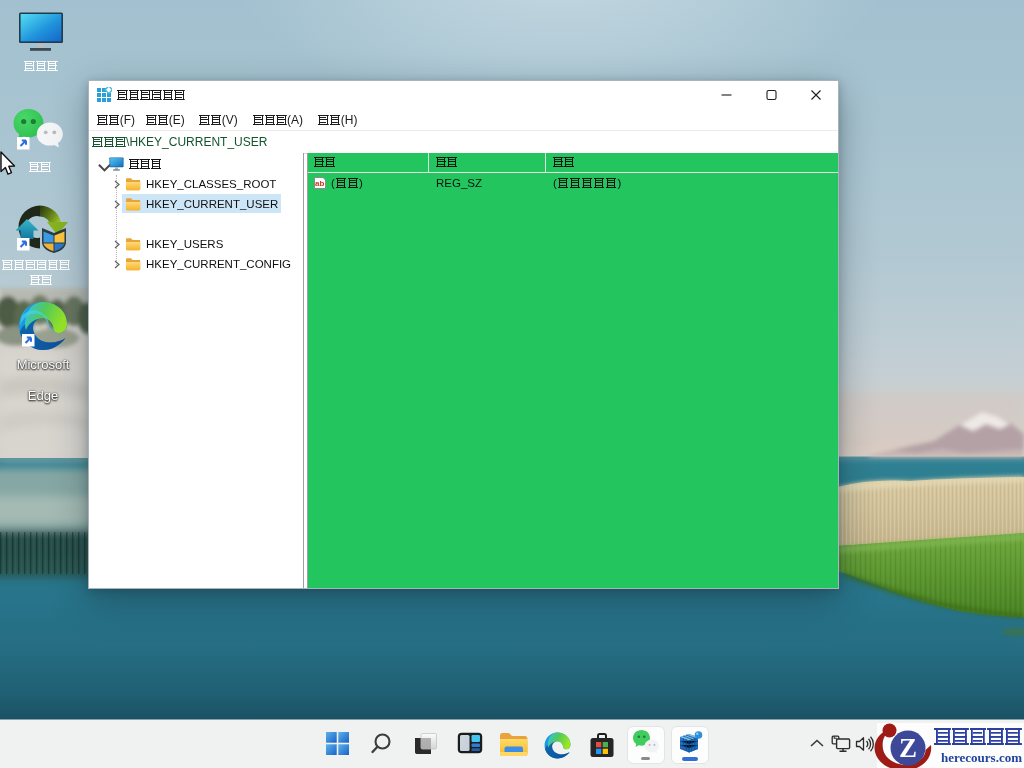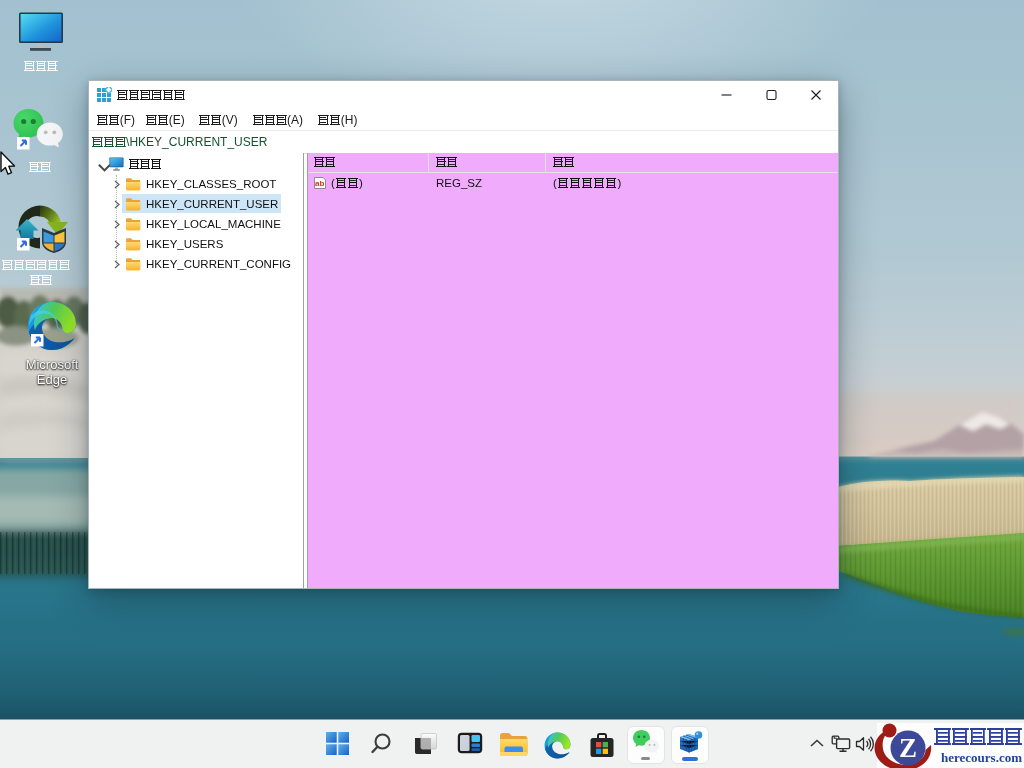--- a/index.html
+++ b/index.html
@@ -24,21 +24,21 @@
  border:1px solid #a9b4ba;box-shadow:0 12px 34px rgba(20,40,50,.38),0 2px 8px rgba(20,40,50,.25);font-size:12px;color:#111}
 #titlebar{position:absolute;left:0;top:0;right:0;height:28px}
 #title{position:absolute;left:28px;top:7px;color:#191919}
 #menubar{position:absolute;left:0;top:28px;right:0;height:21px;border-bottom:1px solid #ececec}
 #menubar span.m{position:absolute;top:4px;color:#1b1b1b}
 #addr{position:absolute;left:0;top:50px;right:0;height:22px;border-bottom:1px solid #d9d9d9}
 #addrtxt{position:absolute;left:3px;top:4px;color:#14532d}
 #treepane{position:absolute;left:0;top:72px;width:214px;bottom:0;background:#fff}
 #split1{position:absolute;left:214px;top:72px;bottom:0;width:1px;background:#9aa0a4}
 #split2{position:absolute;left:218px;top:72px;bottom:0;width:1px;background:#9aa0a4}
-#rightpane{position:absolute;left:219px;top:72px;right:0;bottom:0;background:#f0abfc;font-size:11.5px}
+#rightpane{position:absolute;left:219px;top:72px;right:0;bottom:0;background:#22c55e;font-size:11.5px}
 .trow{position:absolute;height:20px;line-height:20px;white-space:nowrap;color:#111;font-size:11.5px}
 .hl{position:absolute;left:33px;top:41px;width:159px;height:19px;background:#cce5f7}
 .trow .chev{position:absolute;left:24px;top:6px}
 .trow .fold{position:absolute;left:36px;top:3px}
 .trow .ttxt{position:absolute;left:57px}
 #guide{position:absolute;left:27px;top:22px;height:90px;width:0;border-left:1px dotted #b5b5b5}
 .tico{position:absolute;width:17px;height:16px}
 #hdr{position:absolute;left:0;top:0;right:0;height:19px;border-bottom:1px solid #e4e4e4;color:#111}
 .hsep{position:absolute;top:0;height:19px;width:1px;background:#e0e0e0}
 
@@ -199,21 +199,21 @@
 <path d="M40.5,31.5 L50.5,27.5 L50.5,38.5 L40.5,38.5 Z" fill="#fdc63d"></path>
 <path d="M29.5,39.5 L39.5,39.5 L39.5,47.2 C34.8,45.8 30.5,43 29.5,39.5 Z" fill="#f0b43a"></path>
 <path d="M40.5,39.5 L50.5,39.5 C49.5,43 45.2,45.8 40.5,47.2 Z" fill="#2e79ca"></path>
 <rect x="3" y="34" width="12.5" height="12.5" fill="#fff"></rect>
 <path d="M6.5,43 L12,37.5 M12,37.5 L7.8,37.5 M12,37.5 L12,41.7" stroke="#2e6edd" stroke-width="2" fill="none"></path>
 </svg>
 <div class="dlabel" style="margin-top:0;white-space:nowrap;margin-left:-12px"><span class="cn"></span><span class="cn"></span><span class="cn"></span><span class="cn"></span><span class="cn"></span><span class="cn"></span></div>
 <div class="dlabel" style="margin-top:1px"><span class="cn"></span><span class="cn"></span></div>
 </div>
 
-<div class="dico" style="left:25px;top:301px;width:54px">
+<div class="dico" style="left:16px;top:301px;width:54px">
 <svg width="54" height="50" viewBox="0 0 50 50">
 <defs>
 <linearGradient id="eg1" x1="0" y1="0" x2="1" y2="0">
               <stop offset="0" stop-color="#0c59a4"></stop>
               <stop offset="1" stop-color="#114a8b"></stop>
             </linearGradient>
 <linearGradient id="eg2" x1="0" y1="0" x2=".8" y2="1">
               <stop offset="0" stop-color="#1b9de2"></stop>
               <stop offset=".6" stop-color="#1595df"></stop>
               <stop offset="1" stop-color="#0f6fc0"></stop>
@@ -225,21 +225,21 @@
             </linearGradient>
 </defs>
 <path d="M47.5,37 C42,44.5 34,49 25,49 C11.7,49 1,38.3 1,25 C1,11.7 11.7,1 25,1 C38.3,1 49,10.5 49,23 C49,28.5 45.5,32 41,32 C37.5,32 35.5,30 35.5,27.5 C35.5,24 32,17 25,17 C19,17 15,21.5 15,27 C15,35.5 23,41.5 32,41.5 C38,41.5 43.5,39.8 47.5,37 Z" fill="url(#eg2)"></path>
 <path d="M25,17 C19,17 15,21.5 15,27 C15,35.5 23,41.5 32,41.5 C38,41.5 43.5,39.8 47.5,37 C42,44.5 34,49 25,49 C14,49 4.5,41.5 1.8,31 C4.5,24 12,17 25,17 Z" fill="url(#eg1)" opacity=".85"></path>
 <path d="M25,1 C38.3,1 49,10.5 49,23 C49,28.5 45.5,32 41,32 C37.5,32 35.5,30 35.5,27.5 C35.5,24 32,17 25,17 C16,17.5 10,23 8,29 C5,21 9,1 25,1 Z" fill="url(#eg3)"></path>
 <path d="M25,1 C14,1 5.5,8 2.5,17.5 C5.5,11.5 12,8.5 18,9.5 C26,11 30,17 30.5,23 C31,27.5 34,30 37,29.5 C33,30.5 30,27.5 29.5,24 C29,19 26,13 18.5,12.5 C10,12 4,18.5 2.2,25 C2,11.5 12,1 25,1 Z" fill="#45d3f0" opacity=".7"></path>
 <rect x="4" y="33" width="12.5" height="12.5" fill="#fff"></rect>
 <path d="M7.5,42 L13,36.5 M13,36.5 L8.8,36.5 M13,36.5 L13,40.7" stroke="#2e6edd" stroke-width="2" fill="none"></path>
 </svg>
 <div class="dlabel" style="margin-top:2px;font-size:13px">Microsoft</div>
-<div class="dlabel" style="margin-top:0;font-size:13px">Edge</div>
+<div class="dlabel" style="margin-top:16px;font-size:13px">Edge</div>
 </div>
 </div>
 <svg id="cursor" style="position:absolute;left:0px;top:151px" width="20" height="26" viewBox="0 0 20 26">
 <path d="M1,1 L1,20.5 L5.4,16.6 L8,23.2 L11.5,21.7 L8.8,15.3 L14.5,15 Z" fill="#fff" stroke="#111" stroke-width="1.4" stroke-linejoin="round"></path>
 </svg>
 <div id="win">
   <div id="titlebar">
     <svg style="position:absolute;left:7px;top:6px" width="16" height="16" viewBox="0 0 16 16">
       <g fill="#2a9fd8">
             <rect x="1" y="1" width="4" height="4"></rect>
@@ -314,30 +314,20 @@
     <div class="trow" style="left:0;top:21px;width:214px">
           <svg class="chev" width="8" height="9" viewBox="0 0 8 9">
             <path d="M2,1 L6,4.5 L2,8" stroke="#5c5c5c" stroke-width="1.2" fill="none"></path>
           </svg>
           <svg class="fold" width="16" height="14" viewBox="0 0 16 14">
             <path d="M1,2.5 C1,1.8 1.5,1.3 2.2,1.3 L6,1.3 L7.5,3 L14,3 C14.7,3 15.2,3.5 15.2,4.2 L15.2,12 C15.2,12.7 14.7,13.2 14,13.2 L2.2,13.2 C1.5,13.2 1,12.7 1,12 Z" fill="#e8a33b"></path>
             <path d="M1,5 L15.2,5 L15.2,12 C15.2,12.7 14.7,13.2 14,13.2 L2.2,13.2 C1.5,13.2 1,12.7 1,12 Z" fill="url(#foldg)"></path>
           </svg>
           <span class="ttxt">HKEY_CLASSES_ROOT</span>
         </div>
-    <div class="trow" style="left:0;top:61px;width:214px">
-          <svg class="chev" width="8" height="9" viewBox="0 0 8 9">
-            <path d="M2,1 L6,4.5 L2,8" stroke="#5c5c5c" stroke-width="1.2" fill="none"></path>
-          </svg>
-          <svg class="fold" width="16" height="14" viewBox="0 0 16 14">
-            <path d="M1,2.5 C1,1.8 1.5,1.3 2.2,1.3 L6,1.3 L7.5,3 L14,3 C14.7,3 15.2,3.5 15.2,4.2 L15.2,12 C15.2,12.7 14.7,13.2 14,13.2 L2.2,13.2 C1.5,13.2 1,12.7 1,12 Z" fill="#e8a33b"></path>
-            <path d="M1,5 L15.2,5 L15.2,12 C15.2,12.7 14.7,13.2 14,13.2 L2.2,13.2 C1.5,13.2 1,12.7 1,12 Z" fill="url(#foldg)"></path>
-          </svg>
-          <span class="ttxt">HKEY_LOCAL_MACHINE</span>
-        </div>
     <div class="trow" style="left:0;top:101px;width:214px">
           <svg class="chev" width="8" height="9" viewBox="0 0 8 9">
             <path d="M2,1 L6,4.5 L2,8" stroke="#5c5c5c" stroke-width="1.2" fill="none"></path>
           </svg>
           <svg class="fold" width="16" height="14" viewBox="0 0 16 14">
             <path d="M1,2.5 C1,1.8 1.5,1.3 2.2,1.3 L6,1.3 L7.5,3 L14,3 C14.7,3 15.2,3.5 15.2,4.2 L15.2,12 C15.2,12.7 14.7,13.2 14,13.2 L2.2,13.2 C1.5,13.2 1,12.7 1,12 Z" fill="#e8a33b"></path>
             <path d="M1,5 L15.2,5 L15.2,12 C15.2,12.7 14.7,13.2 14,13.2 L2.2,13.2 C1.5,13.2 1,12.7 1,12 Z" fill="url(#foldg)"></path>
           </svg>
           <span class="ttxt">HKEY_CURRENT_CONFIG</span>
         </div>

